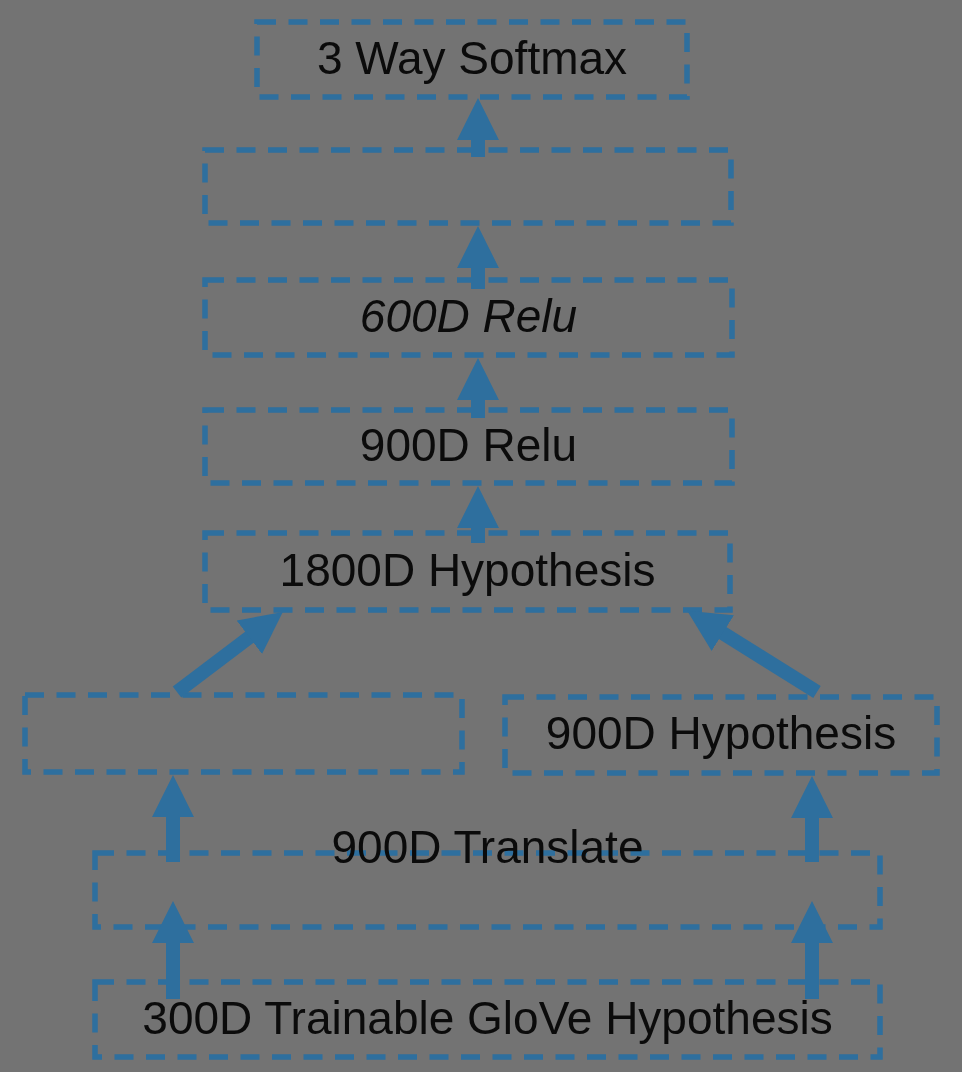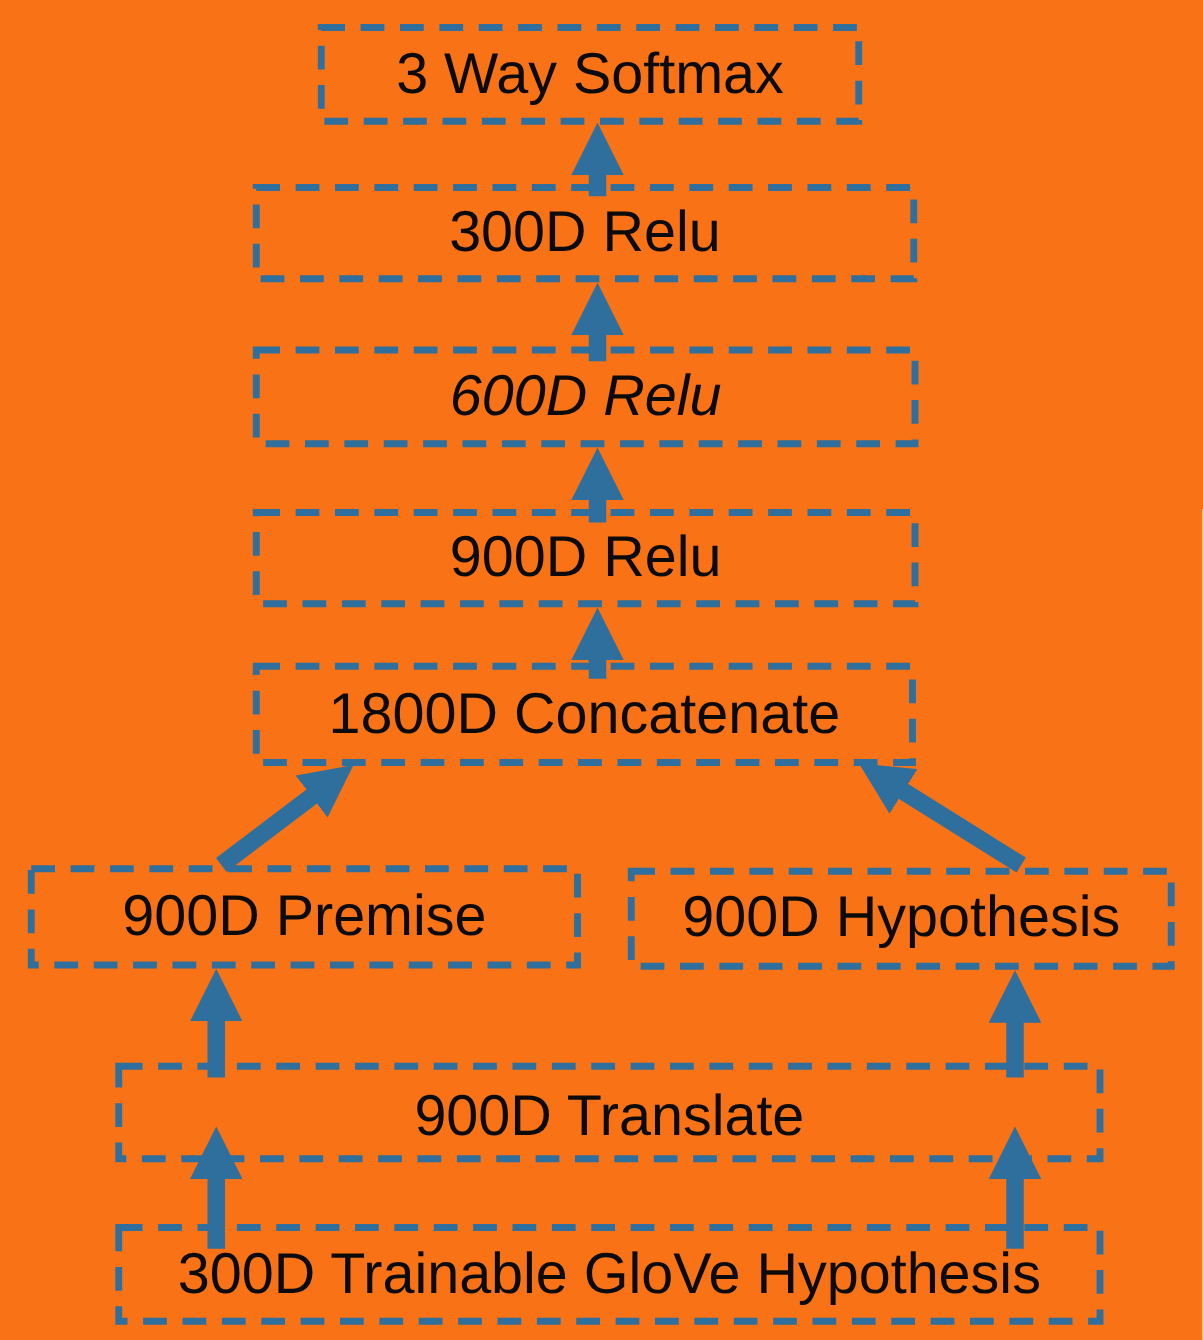--- a/index.html
+++ b/index.html
@@ -4,21 +4,21 @@
 <style>
   html, body {
     margin: 0;
     padding: 0;
     background: #ffffff;
   }
   .canvas {
     position: relative;
     width: 962px;
     height: 1072px;
-    background: #f97316;
+    background: #737373;
     font-family: "Liberation Sans", "DejaVu Sans", sans-serif;
     overflow: hidden;
   }
   .graphics {
     position: absolute;
     left: 0;
     top: 0;
   }
   .node-label {
     position: absolute;
@@ -68,45 +68,39 @@
       <line x1="812" y1="862" x2="812" y2="816" marker-end="url(#ah)"></line>
       <line x1="173" y1="999" x2="173" y2="941" marker-end="url(#ah)"></line>
       <line x1="812" y1="999" x2="812" y2="941" marker-end="url(#ah)"></line>
     </g>
   </svg>
 
   <div class="node-label" style="left:257px; top:22px;  width:430px; height:75px;">
     <span>3 Way Softmax</span>
   </div>
 
-  <div class="node-label" style="left:205px; top:150px; width:526px; height:73px;">
-    <span>300D Relu</span>
-  </div>
 
   <div class="node-label" style="left:205px; top:280px; width:527px; height:75px;font-style:italic;">
     <span>600D Relu</span>
   </div>
 
   <div class="node-label" style="left:205px; top:410px; width:527px; height:73px;text-align:right;">
     <span>900D Relu</span>
   </div>
 
   <div class="node-label" style="left:205px; top:533px; width:525px; height:77px;">
-    <span>1800D Concatenate</span>
+    <span>1800D Hypothesis</span>
   </div>
 
-  <div class="node-label" style="left:25px;  top:695px; width:437px; height:77px;">
-    <span>900D Premise</span>
-  </div>
 
   <div class="node-label" style="left:505px; top:697px; width:432px; height:76px;align-items:center;">
     <span>900D Hypothesis</span>
   </div>
 
-  <div class="node-label" style="left:95px;  top:857px; width:785px; height:74px;">
+  <div class="node-label" style="left:95px;  top:812px; width:785px; height:74px;">
     <span>900D Translate</span>
   </div>
 
   <div class="node-label" style="left:95px;  top:982px; width:785px; height:75px;">
     <span>300D Trainable GloVe Hypothesis</span>
   </div>
 
 </div>
 
 </body></html>

